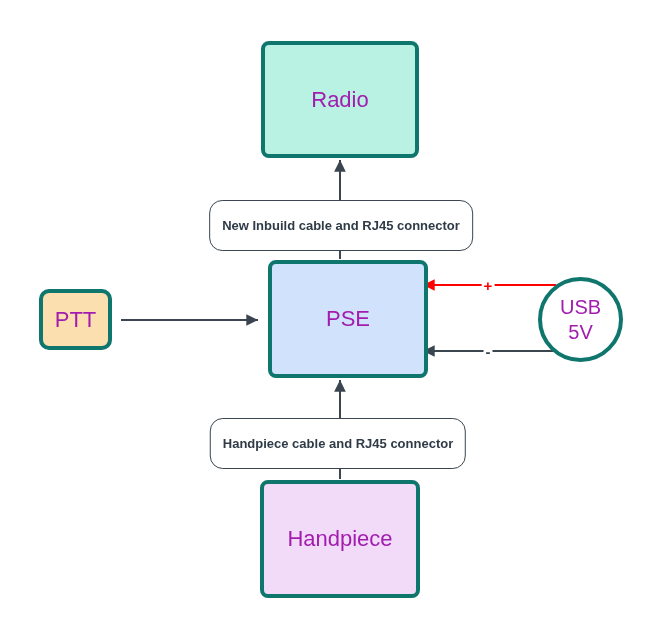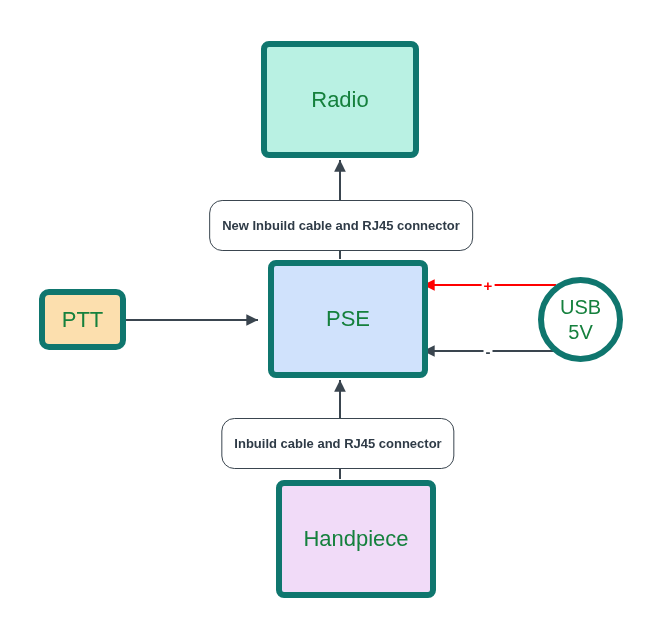--- a/index.html
+++ b/index.html
@@ -20,31 +20,31 @@
     left: 0;
     top: 0;
     width: 660px;
     height: 640px;
   }
   .node {
     position: absolute;
     display: flex;
     align-items: center;
     justify-content: center;
-    border: 6px solid #0f766e;
+    border: 4px solid #0f766e;
     border-radius: 8px;
     box-sizing: border-box;
     font-size: 22px;
-    color: #15803d;
+    color: #a21caf;
     text-align: center;
   }
   .node-radio     { left: 261px; top: 41px;  width: 158px; height: 117px; }
   .node-pse       { left: 268px; top: 260px; width: 160px; height: 118px; }
-  .node-ptt       { left: 39px;  top: 289px; width: 87px;  height: 61px; border-radius: 10px; }
-  .node-handpiece { left: 276px; top: 480px; width: 160px; height: 118px; }
+  .node-ptt       { left: 39px;  top: 289px; width: 73px;  height: 61px; border-radius: 10px; }
+  .node-handpiece { left: 260px; top: 480px; width: 160px; height: 118px; }
   .node-usb {
     left: 538px; top: 277px; width: 85px; height: 85px;
     border-radius: 50%;
     flex-direction: column;
     font-size: 20px;
     line-height: 25px;
   }
   .edge-pill {
     position: absolute;
     transform: translateX(-50%);
@@ -93,21 +93,21 @@
 
     <line x1="121" y1="320" x2="258" y2="320" stroke-width="2" marker-end="url(#ah-dark)" stroke="#3A454F"></line>
 
     <line x1="556" y1="285" x2="423" y2="285" stroke-width="2" marker-end="url(#ah-red)" stroke="#FF0000"></line>
 
     <line x1="554" y1="351" x2="423" y2="351" stroke-width="2" marker-end="url(#ah-dark)" stroke="#3A454F"></line>
   </svg>
 
   <div class="edge-pill pill-new-inbuild">New Inbuild cable and RJ45 connector</div>
 
-  <div class="edge-pill pill-existing">Inbuild cable and RJ45 connector</div>
+  <div class="edge-pill pill-existing">Handpiece cable and RJ45 connector</div>
 
   <span class="wire-label wire-label-plus">+</span>
 
   <span class="wire-label wire-label-minus">-</span>
 
   <div class="node node-radio" style="background-color: rgb(185, 241, 227);">
     <span>Radio</span>
   </div>
 
   <div class="node node-pse" style="background-color: rgb(208, 226, 252);">

